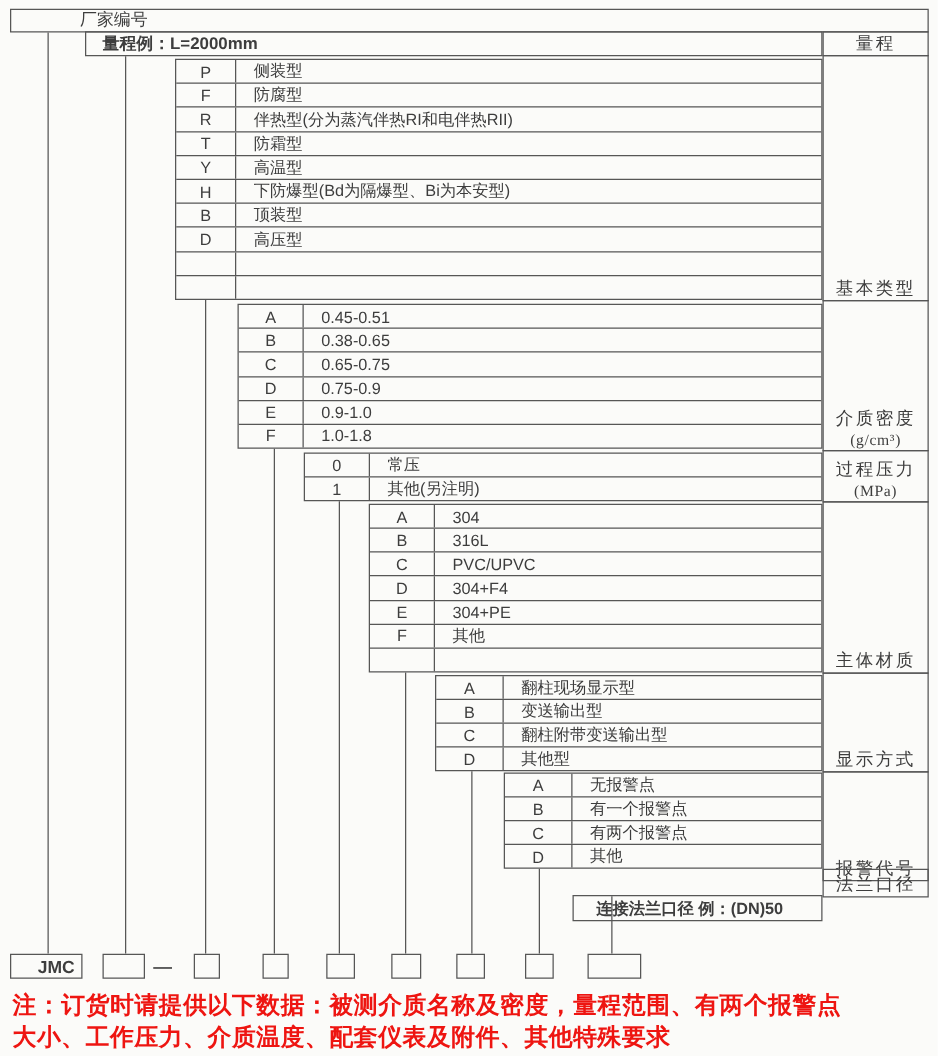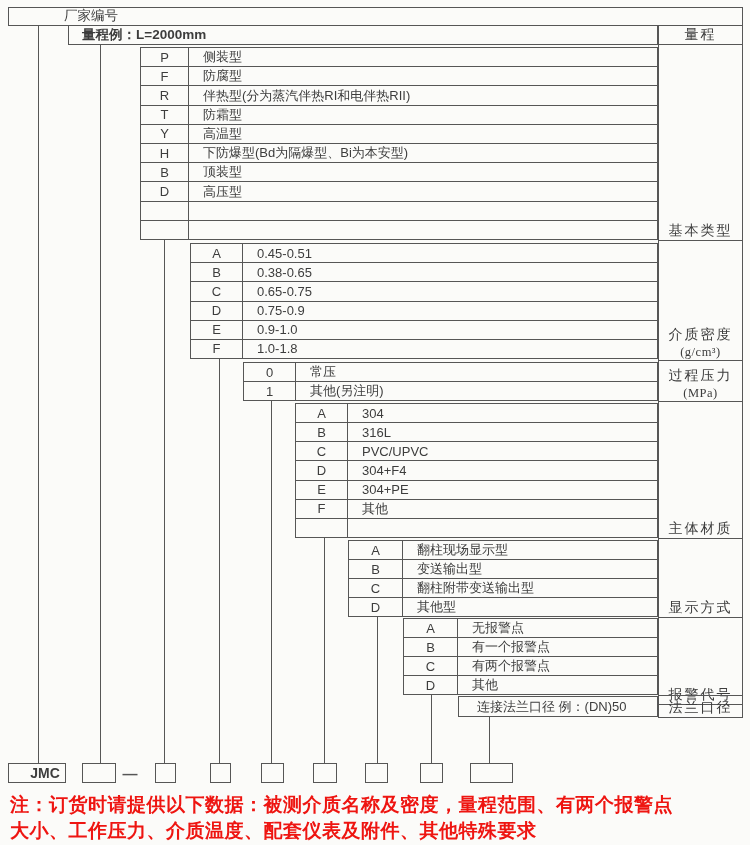--- a/index.html
+++ b/index.html
@@ -247,21 +247,21 @@
       </div>
       <div class="trow">
         <span class="tcode">C</span>
         <span class="tdesc">有两个报警点</span>
       </div>
       <div class="trow">
         <span class="tcode">D</span>
         <span class="tdesc">其他</span>
       </div>
     </div>
-  <div class="sel-table" style="left:458px; top:696px; width:200px; height:21px;">
+  <div class="sel-table" style="left:458px; top:716px; width:200px; height:21px;font-weight:bold;">
       <div class="trow">
         <span class="tdesc full">连接法兰口径 例：(DN)50</span>
       </div>
     </div>
 
   <div class="vline" style="left:38px;  top:26px;  height:737px;"></div>
   <div class="vline" style="left:100px; top:45px;  height:718px;"></div>
   <div class="vline" style="left:164px; top:240px; height:523px;"></div>
   <div class="vline" style="left:219px; top:359px; height:404px;"></div>
   <div class="vline" style="left:271px; top:401px; height:362px;"></div>

